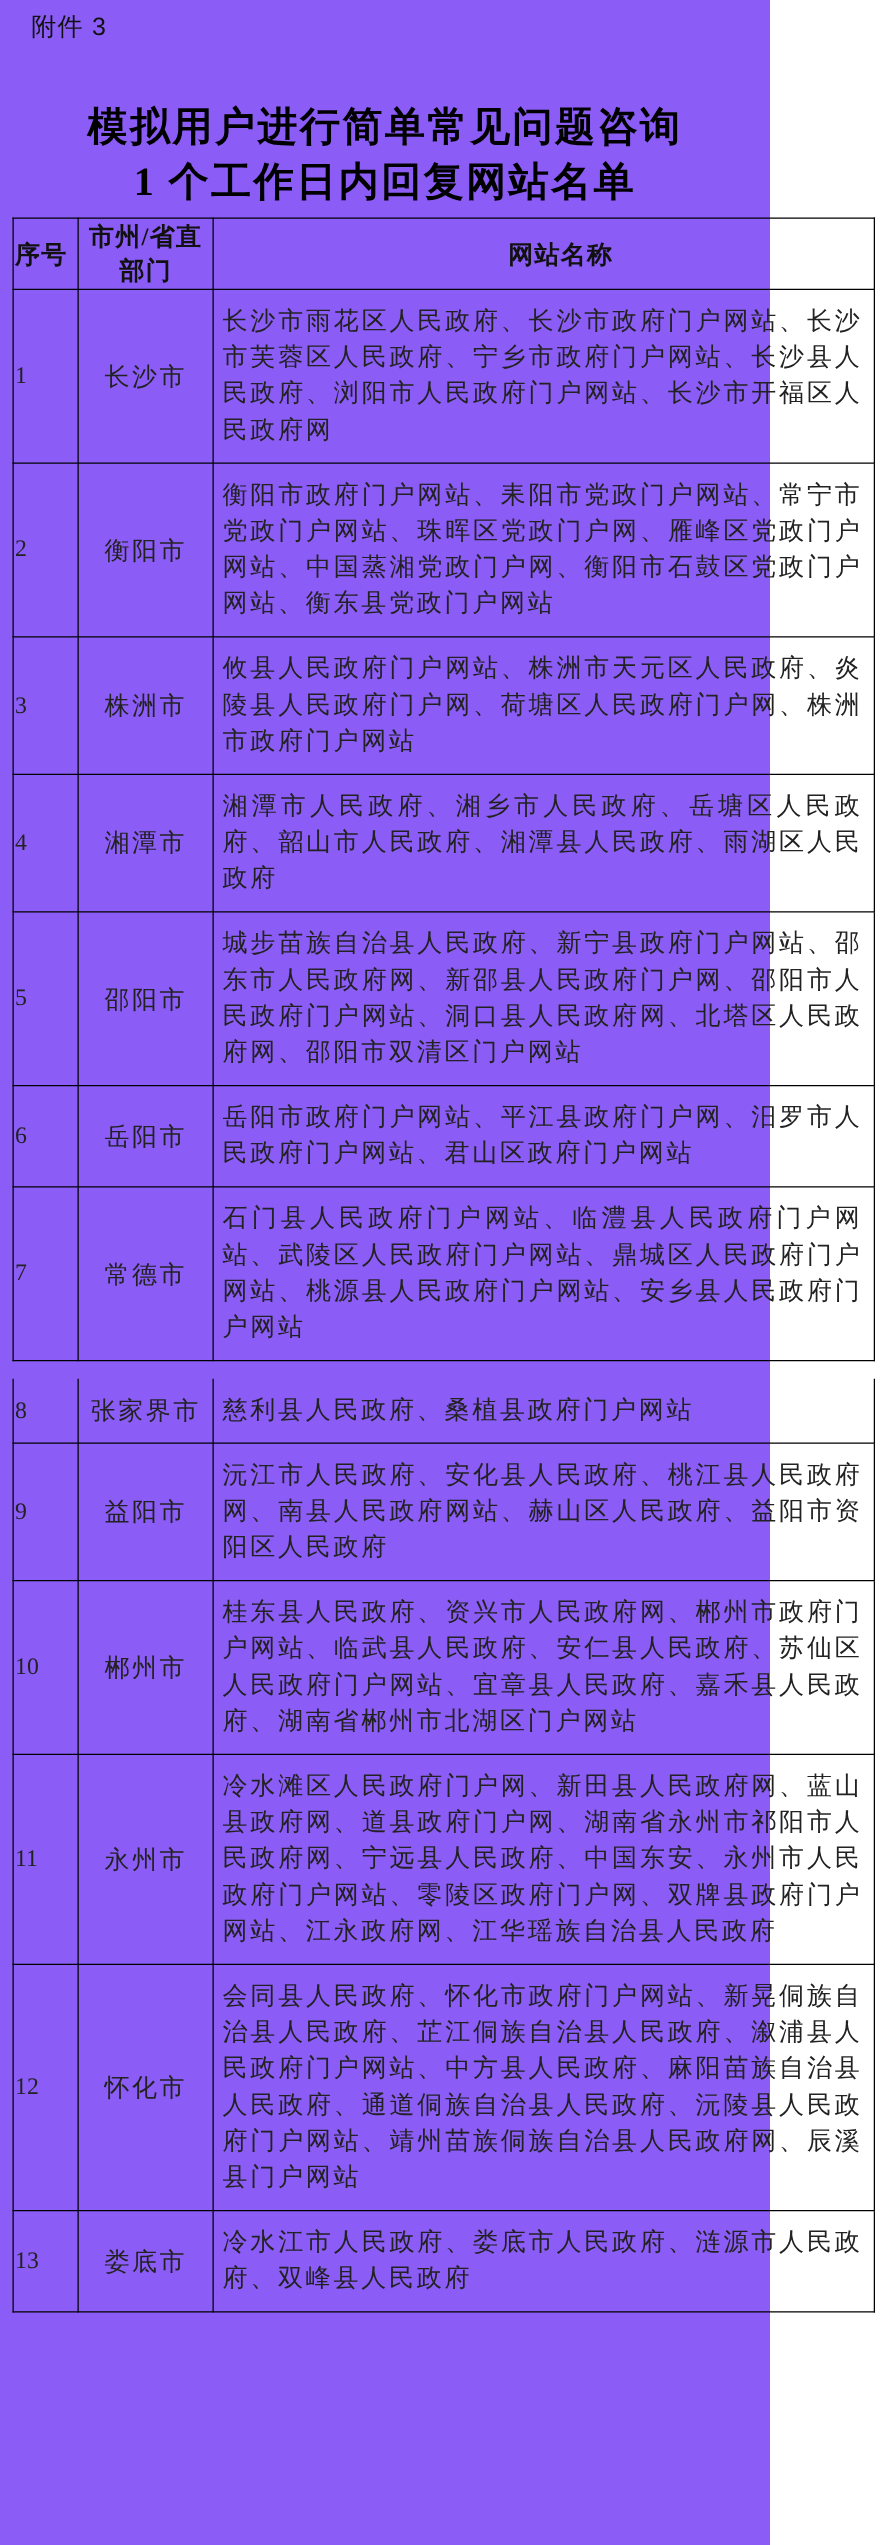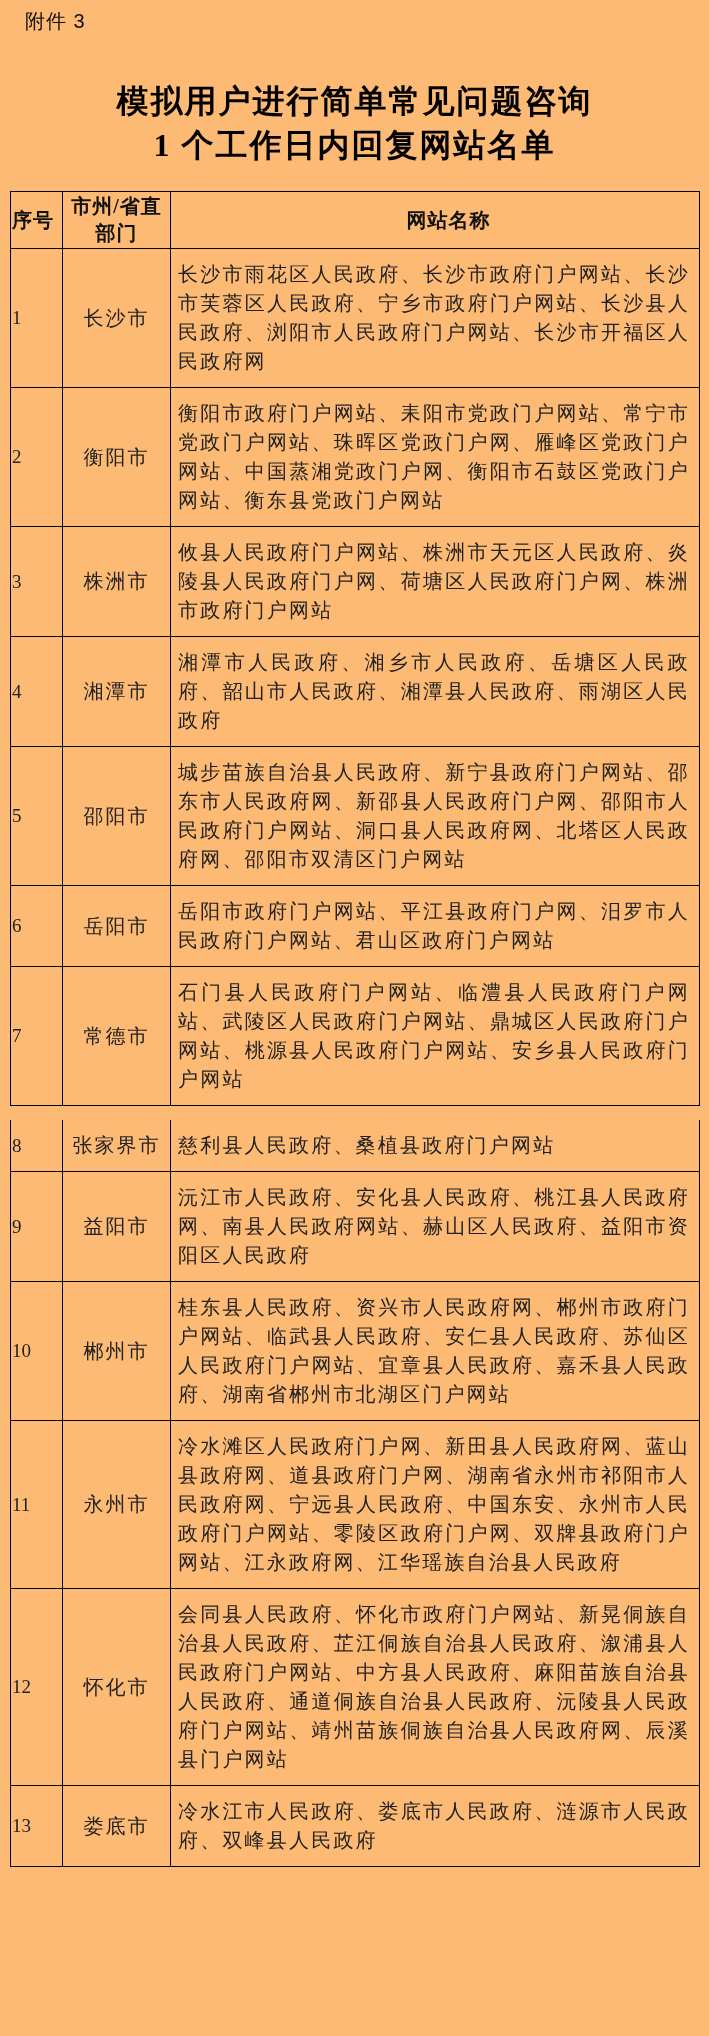--- a/index.html
+++ b/index.html
@@ -1,42 +1,42 @@
 <!DOCTYPE html>
 <html><head>
 <meta charset="utf-8">
 <style>
   html, body {
     margin: 0;
     padding: 0;
     background: #ffffff;
   }
   .page {
-    width: 709px;
+    width: 616px;
     min-height: 2036px;
-    background: #fdba74;
+    background: #8b5cf6;
     color: #000000;
     font-family: "Liberation Serif", serif;
     box-sizing: border-box;
     padding-top: 8px;
   }
   .attachment {
     font-family: "Liberation Sans", sans-serif;
     font-size: 20px;
     color: #111111;
     padding-left: 25px;
     letter-spacing: 1px;
   }
   .doc-title {
     text-align: center;
     font-weight: bold;
     font-size: 32px;
     line-height: 44px;
     letter-spacing: 2px;
-    margin: 44px 0 24px 0;
+    margin: 44px 0 7px 0;
     font-family: "Liberation Serif", serif;
   }
   table.main-table {
     border-collapse: collapse;
     table-layout: fixed;
     width: 690px;
     margin-left: 10px;
   }
   table.section-2 {
     margin-top: 14px;

